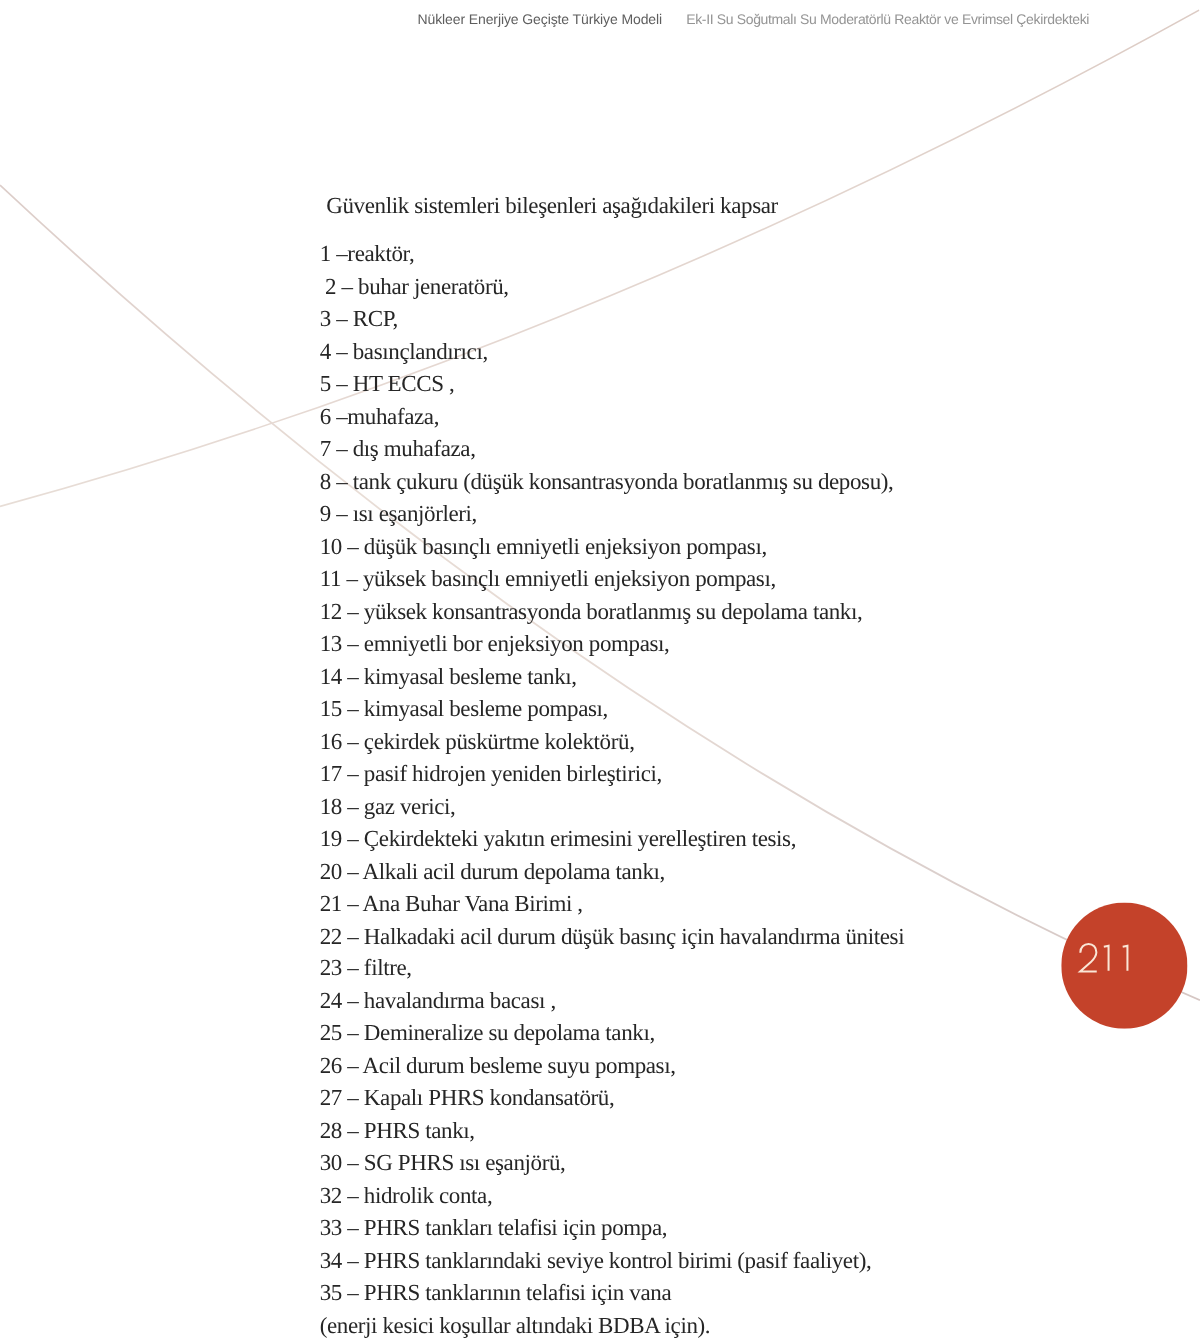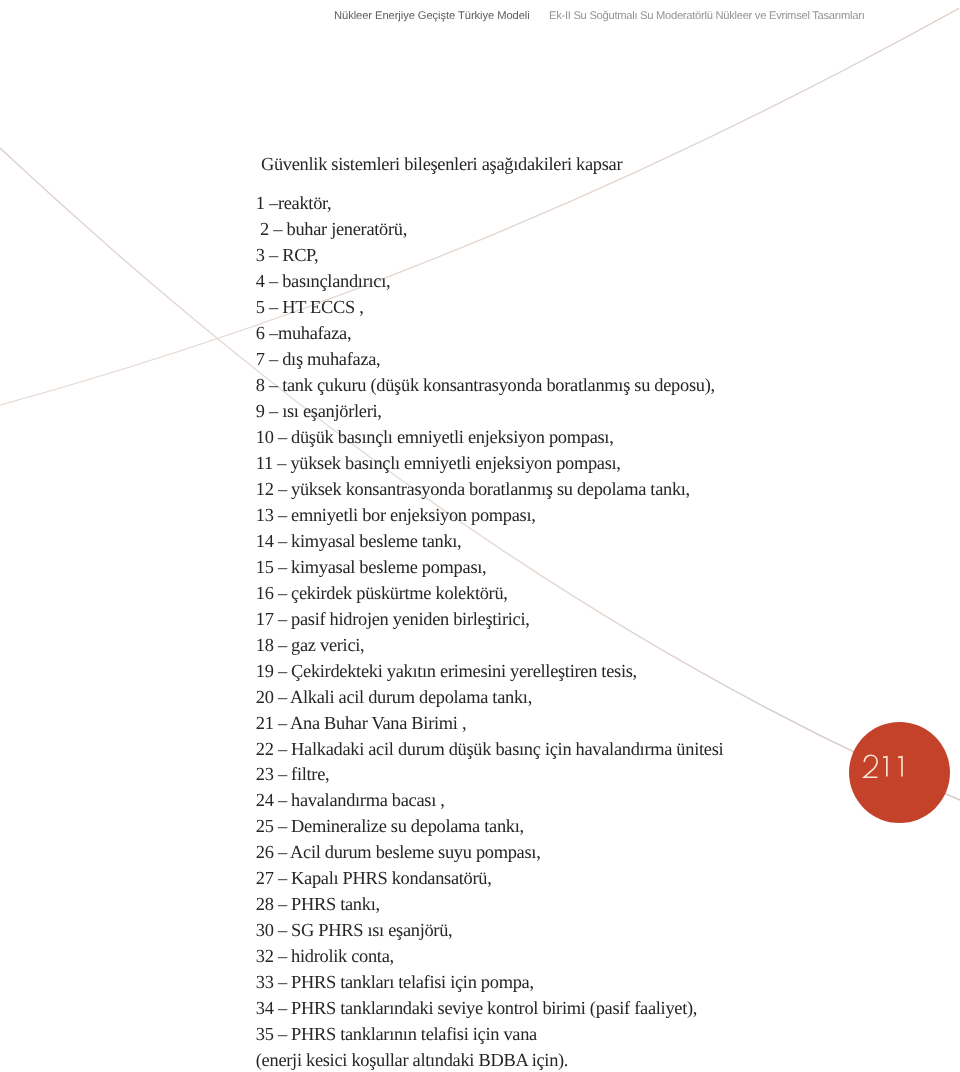--- a/index.html
+++ b/index.html
@@ -39,21 +39,21 @@
         <stop offset="0.3" stop-color="#e5d8d2"></stop>
         <stop offset="0.72" stop-color="#e2d4cd"></stop>
         <stop offset="1" stop-color="#dccbc4"></stop>
       </linearGradient>
     </defs>
     <path fill="none" stroke="url(#gdesc)" stroke-width="1.4" d="M0 148.1 Q480 596.2 960 800.1"></path>
     <path fill="none" stroke="url(#gasc)" stroke-width="1.3" d="M0 405.1 Q480 273.6 960 7.7"></path>
   </svg>
   <div class="hdr">
     <div class="hdr-left">Nükleer Enerjiye Geçişte Türkiye Modeli</div>
-    <div class="hdr-right">Ek-II Su Soğutmalı Su Moderatörlü Nükleer ve Evrimsel Tasarımları</div>
+    <div class="hdr-right">Ek-II Su Soğutmalı Su Moderatörlü Reaktör ve Evrimsel Çekirdekteki</div>
   </div>
   <div id="content">
     <div class="intro">Güvenlik sistemleri bileşenleri aşağıdakileri kapsar</div>
     <div class="spacer"></div>
     <div class="item">1 –reaktör,</div>
     <div class="item"> 2 – buhar jeneratörü,</div>
     <div class="item">3 – RCP,</div>
     <div class="item">4 – basınçlandırıcı,</div>
     <div class="item">5 – HT ECCS ,</div>
     <div class="item">6 –muhafaza,</div>

